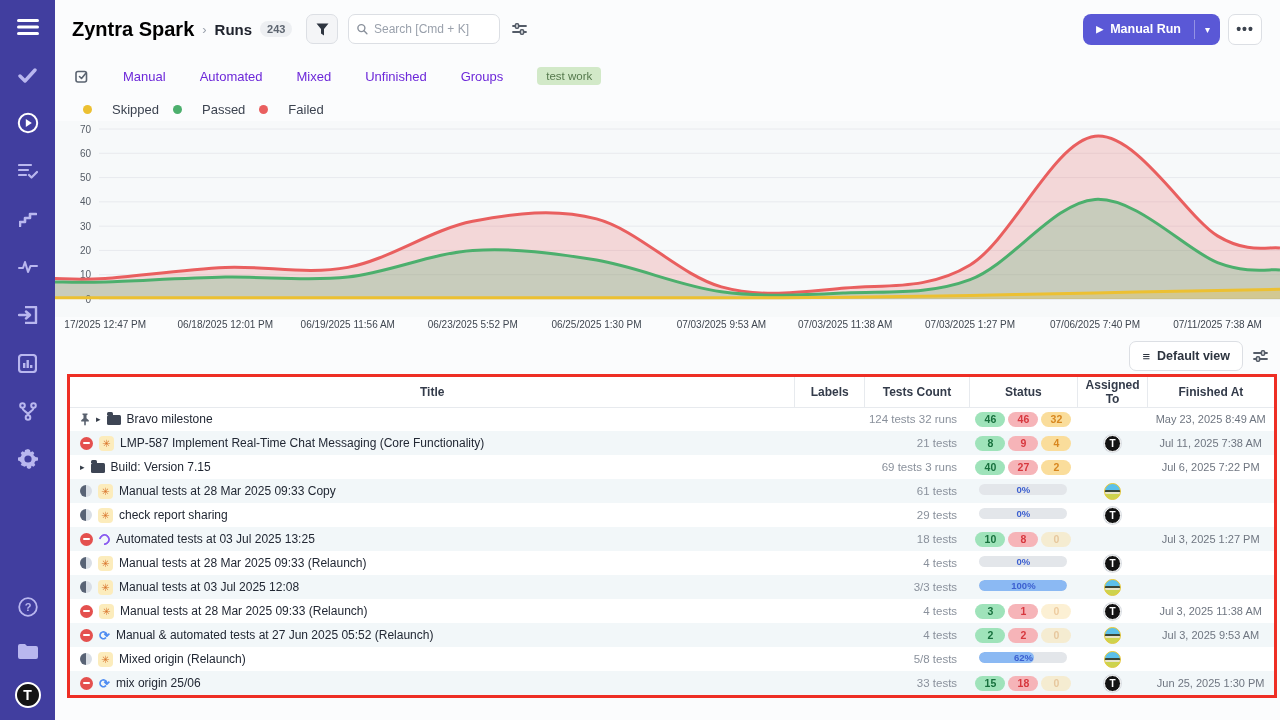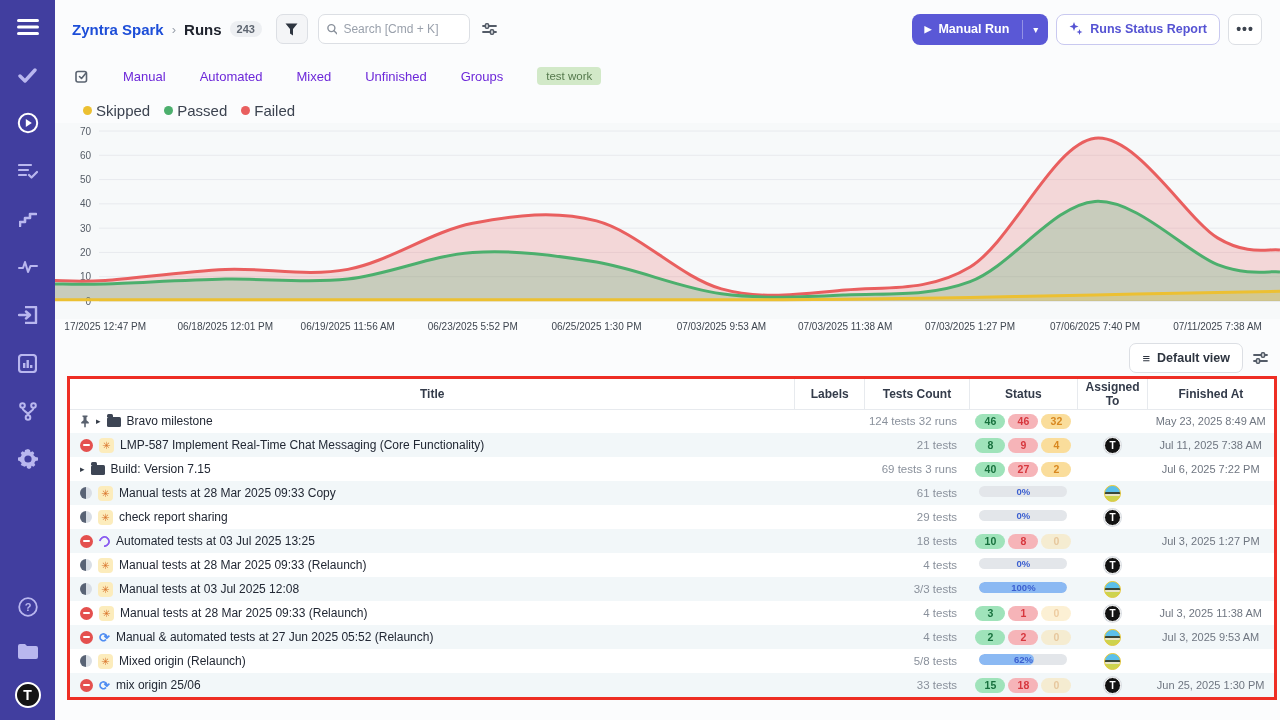--- a/index.html
+++ b/index.html
@@ -13,21 +13,21 @@
   .sb-ic.active { color:#ffffff; }
   .sb-spacer { flex:1; }
   .sb-ic.small-gap { margin-bottom:18px; }
   .sb-avatar { width:26px; height:26px; border-radius:50%; background:#141414; color:#fff; border:2px solid #fff; font-weight:bold; font-size:14px; display:flex; align-items:center; justify-content:center; cursor:pointer; }
 
   
   .main { flex:1; height:720px; background:#fbfcfd; position:relative; display:flex; flex-direction:column; }
 
   
   .hdr { display:flex; align-items:center; height:58px; padding:0 18px 0 17px; }
-  .crumb-project { color:#1d4ed8; font-size:15px; font-weight:bold; }
+  .crumb-project { color:#000000; font-size:20px; font-weight:bold; }
   .crumb-sep { color:#9aa1ac; font-size:13px; margin:0 8px; }
   .crumb-page { color:#20242e; font-size:15px; font-weight:bold; }
   .crumb-count { background:#edeff2; color:#5d6570; font-size:11px; font-weight:bold; border-radius:8px; padding:2px 7px; margin-left:8px; }
   .btn-ghost { background:#fff; border:1px solid #dcdfe4; border-radius:7px; height:30px; display:inline-flex; align-items:center; justify-content:center; cursor:pointer; color:#434b57; }
   .filter-btn { width:32px; margin-left:14px; background:#f4f5f7; }
   .search-box { display:flex; align-items:center; border:1px solid #dcdfe4; border-radius:7px; background:#fff; height:30px; width:152px; margin-left:10px; padding:0 8px; }
   .search-box input { border:0; outline:0; width:100%; font-size:12px; color:#4a515c; background:transparent; margin-left:6px; font-family:"Liberation Sans",sans-serif; }
   .search-box input::placeholder { color:#9aa1ac; }
   .hdr-sliders { margin-left:12px; cursor:pointer; color:#545c68; display:flex; }
   .hdr-right { margin-left:auto; display:flex; align-items:center; gap:8px; }
@@ -39,21 +39,21 @@
   .btn-more { width:34px; height:31px; font-size:14px; letter-spacing:1px; color:#3c434e; font-weight:bold; }
 
   
   .tabs { display:flex; align-items:center; height:36px; padding-left:20px; gap:34px; }
   .tab-check { color:#5a6370; display:flex; cursor:pointer; }
   .tab { font-size:13px; color:#6d28d9; cursor:pointer; }
   .tab-badge { background:#d2e9c8; color:#567a4d; font-size:11.5px; padding:3px 9px; border-radius:4px; cursor:pointer; }
 
   
   .legend { display:flex; align-items:center; gap:14px; padding:8px 0 4px 28px; }
-  .lg-item { display:flex; align-items:center; gap:4px; font-size:15px; color:#3c4350; }
+  .lg-item { display:flex; align-items:center; gap:20px; font-size:13px; color:#3c4350; }
   .lg-dot { width:9px; height:9px; border-radius:50%; }
 
   
   .chart-wrap { position:relative; height:216px; }
   .chart-wrap svg { display:block; }
   .xlabels { position:relative; height:18px; }
   .xlabel { position:absolute; transform:translateX(-50%); font-size:10px; color:#3f4650; white-space:nowrap; top:2px; }
 
   
   .view-bar { display:flex; justify-content:flex-end; align-items:center; gap:10px; padding:4px 10px 6px 0; }
@@ -222,27 +222,20 @@
       <div class="btn-primary">
         <span class="bp-main">
           <span style="font-size:9px;">▶</span>
           <span>Manual Run</span>
         </span>
         <span class="bp-split"></span>
         <span class="bp-caret">
             <span>▾</span>
           </span>
       </div>
-      <button class="btn-outline">
-        <svg width="14" height="14" viewBox="0 0 14 14">
-            <path fill="#5553d3" d="M5 0l1.2 3.3L9.5 4.5 6.2 5.7 5 9 3.8 5.7 0.5 4.5 3.8 3.3z"></path>
-            <path fill="#5553d3" d="M10.5 7l.8 2.2 2.2.8-2.2.8-.8 2.2-.8-2.2-2.2-.8 2.2-.8z"></path>
-          </svg>
-        <span>Runs Status Report</span>
-      </button>
       <button class="btn-ghost btn-more">•••</button>
     </div>
   </div>
 
   <div class="tabs">
     <span class="tab-check">
       <svg width="14" height="14" viewBox="0 0 14 14">
           <rect x="1" y="2.5" width="10.5" height="10.5" rx="2" stroke="currentColor" stroke-width="1.6" fill="none"></rect>
           <path d="M4.5 7.5l2 2L11 4" stroke="currentColor" stroke-width="1.6" fill="none" stroke-linecap="round" stroke-linejoin="round"></path>
         </svg>

